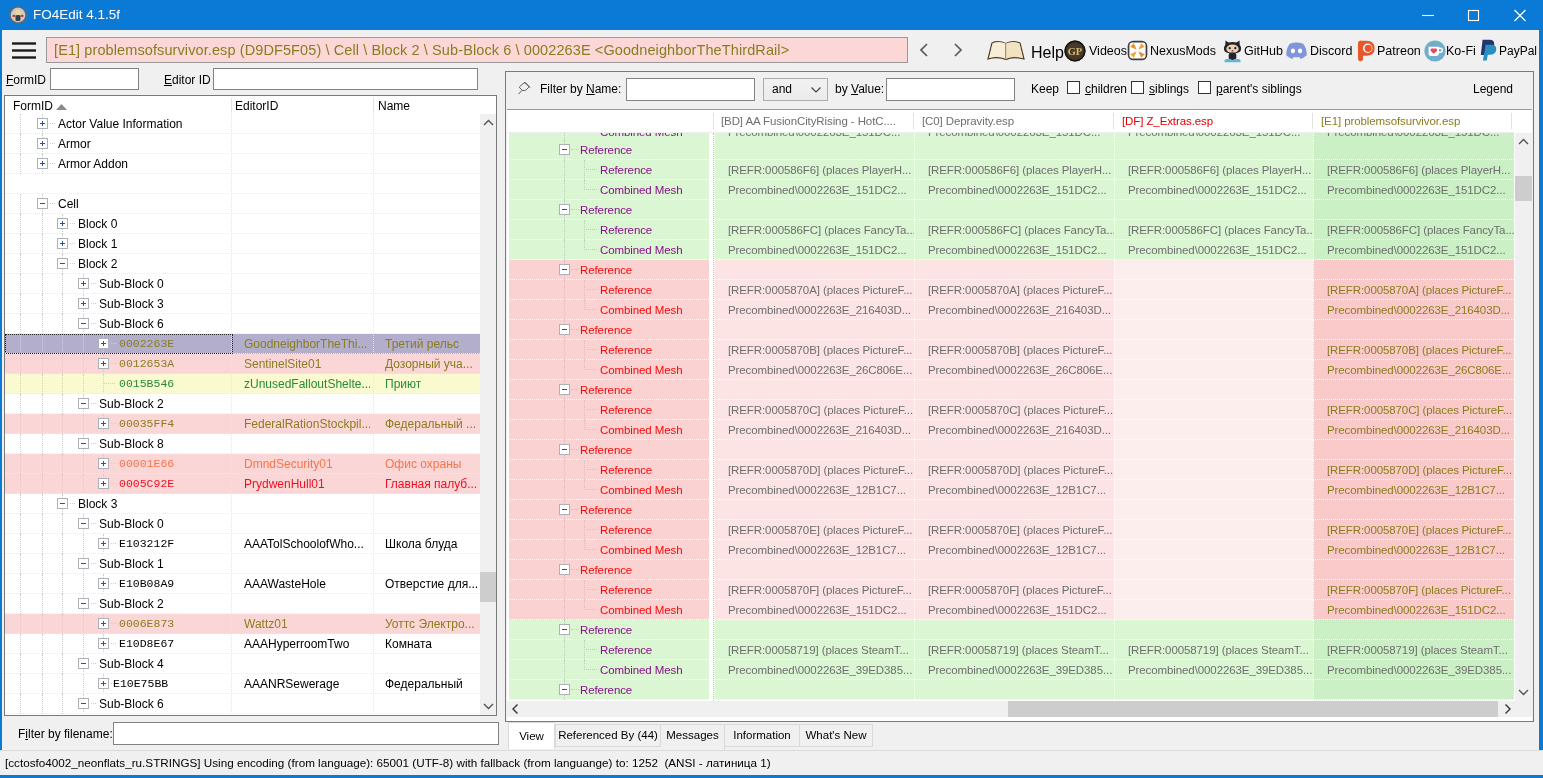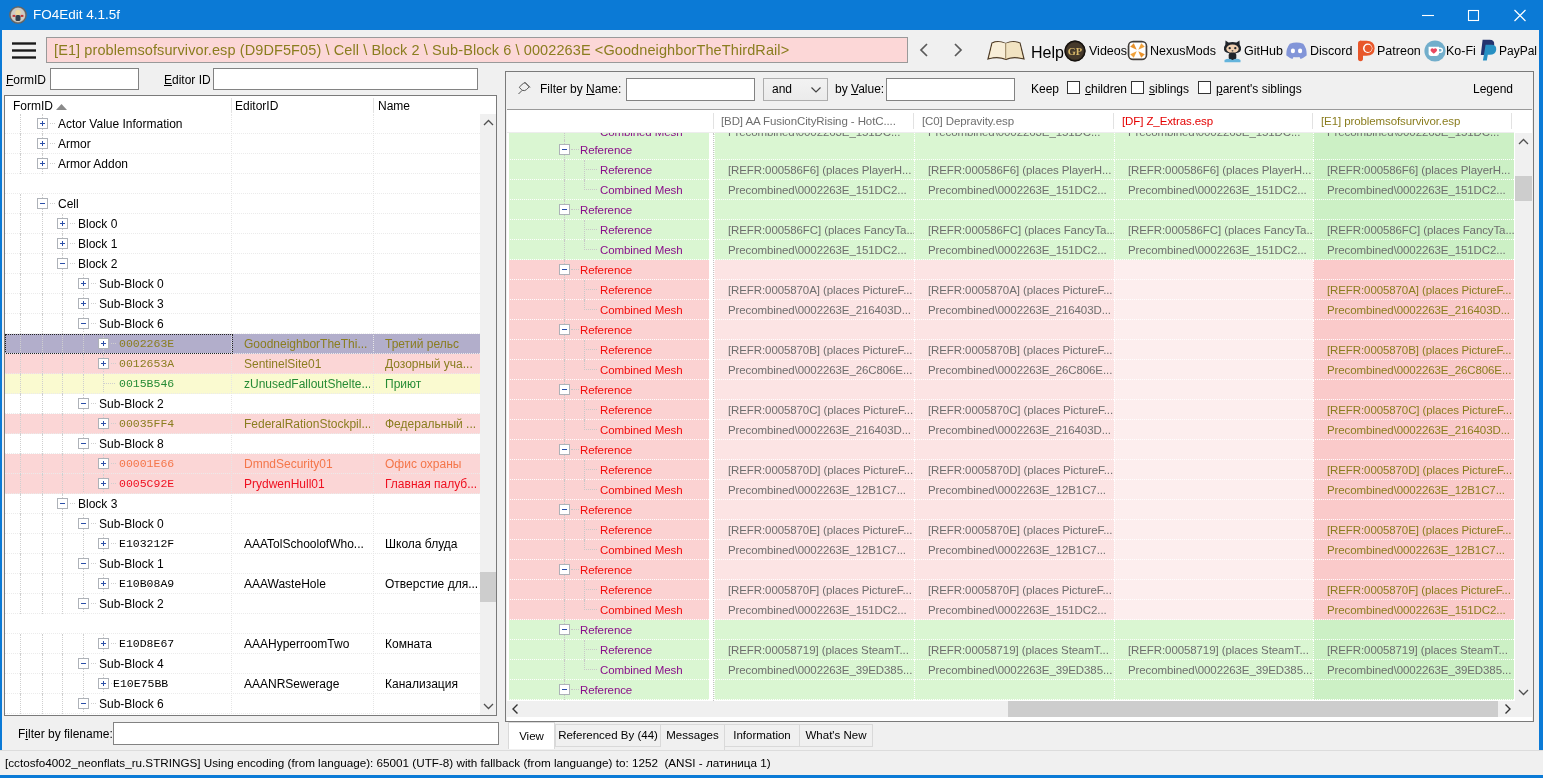--- a/index.html
+++ b/index.html
@@ -429,20 +429,35 @@
       <div class="abs" style="left:37px;top:0;width:1px;height:20px;border-left:1px dotted #cfcfcf"></div>
       <div class="abs" style="left:57px;top:0;width:1px;height:20px;border-left:1px dotted #cfcfcf"></div>
       <div class="abs" style="left:78px;top:0;width:1px;height:20px;border-left:1px dotted #cfcfcf"></div>
       <div class="exp" style="left:73px;top:4px">
         <i></i>
       </div>
       <div class="abs" style="left:86px;top:9px;width:5px;height:1px;border-top:1px dotted #cfcfcf"></div>
       <div class="abs " style="left:94px;top:0;width:132px;height:20px;line-height:20px;overflow:hidden;white-space:nowrap;color:#000">Sub-Block 2</div>
     </div>
 <div class="abs" style="left:0;top:517px;width:475px;height:1px;border-top:1px dotted #ebebeb"></div>
+<div class="abs" style="left:0;top:518px;width:475px;height:20px;background:#fbd6d6">
+      <div class="abs" style="left:15px;top:0;width:1px;height:20px;border-left:1px dotted #cfcfcf"></div>
+      <div class="abs" style="left:37px;top:0;width:1px;height:20px;border-left:1px dotted #cfcfcf"></div>
+      <div class="abs" style="left:57px;top:0;width:1px;height:20px;border-left:1px dotted #cfcfcf"></div>
+      <div class="abs" style="left:78px;top:0;width:1px;height:20px;border-left:1px dotted #cfcfcf"></div>
+      <div class="abs" style="left:98px;top:0;width:1px;height:20px;border-left:1px dotted #cfcfcf"></div>
+      <div class="exp plus" style="left:93px;top:4px">
+        <i></i>
+        <b></b>
+      </div>
+      <div class="abs" style="left:106px;top:9px;width:5px;height:1px;border-top:1px dotted #cfcfcf"></div>
+      <div class="abs mono" style="left:114px;top:0;width:112px;height:20px;line-height:20px;overflow:hidden;white-space:nowrap;color:#8a7d1f">0006E873</div>
+      <div class="abs" style="left:239px;top:0;width:126px;height:20px;line-height:20px;overflow:hidden;white-space:nowrap;color:#8a7d1f">Wattz01</div>
+      <div class="abs" style="left:380px;top:0;width:94px;height:20px;line-height:20px;overflow:hidden;white-space:nowrap;color:#8a7d1f">Уоттс Электро...</div>
+    </div>
 <div class="abs" style="left:0;top:537px;width:475px;height:1px;border-top:1px dotted #ebebeb"></div>
 <div class="abs" style="left:0;top:538px;width:475px;height:20px;background:#fff">
       <div class="abs" style="left:15px;top:0;width:1px;height:20px;border-left:1px dotted #cfcfcf"></div>
       <div class="abs" style="left:37px;top:0;width:1px;height:20px;border-left:1px dotted #cfcfcf"></div>
       <div class="abs" style="left:57px;top:0;width:1px;height:20px;border-left:1px dotted #cfcfcf"></div>
       <div class="abs" style="left:78px;top:0;width:1px;height:20px;border-left:1px dotted #cfcfcf"></div>
       <div class="abs" style="left:98px;top:0;width:1px;height:20px;border-left:1px dotted #cfcfcf"></div>
       <div class="exp plus" style="left:93px;top:4px">
         <i></i>
         <b></b>
@@ -471,21 +486,21 @@
       <div class="abs" style="left:57px;top:0;width:1px;height:20px;border-left:1px dotted #cfcfcf"></div>
       <div class="abs" style="left:78px;top:0;width:1px;height:20px;border-left:1px dotted #cfcfcf"></div>
       <div class="abs" style="left:98px;top:0;width:1px;height:20px;border-left:1px dotted #cfcfcf"></div>
       <div class="exp plus" style="left:93px;top:4px">
         <i></i>
         <b></b>
       </div>
       <div class="abs" style="left:106px;top:9px;width:5px;height:1px;border-top:1px dotted #cfcfcf"></div>
       <div class="abs mono" style="left:108px;top:0;width:112px;height:20px;line-height:20px;overflow:hidden;white-space:nowrap;color:#000">E10E75BB</div>
       <div class="abs" style="left:239px;top:0;width:126px;height:20px;line-height:20px;overflow:hidden;white-space:nowrap;color:#000">AAANRSewerage</div>
-      <div class="abs" style="left:380px;top:0;width:94px;height:20px;line-height:20px;overflow:hidden;white-space:nowrap;color:#000">Канализация</div>
+      <div class="abs" style="left:380px;top:0;width:94px;height:20px;line-height:20px;overflow:hidden;white-space:nowrap;color:#000">Федеральный</div>
     </div>
 <div class="abs" style="left:0;top:597px;width:475px;height:1px;border-top:1px dotted #ebebeb"></div>
 <div class="abs" style="left:0;top:598px;width:475px;height:20px;background:#fff">
       <div class="abs" style="left:15px;top:0;width:1px;height:20px;border-left:1px dotted #cfcfcf"></div>
       <div class="abs" style="left:37px;top:0;width:1px;height:20px;border-left:1px dotted #cfcfcf"></div>
       <div class="abs" style="left:57px;top:0;width:1px;height:20px;border-left:1px dotted #cfcfcf"></div>
       <div class="abs" style="left:78px;top:0;width:1px;height:20px;border-left:1px dotted #cfcfcf"></div>
       <div class="exp" style="left:73px;top:4px">
         <i></i>
       </div>

